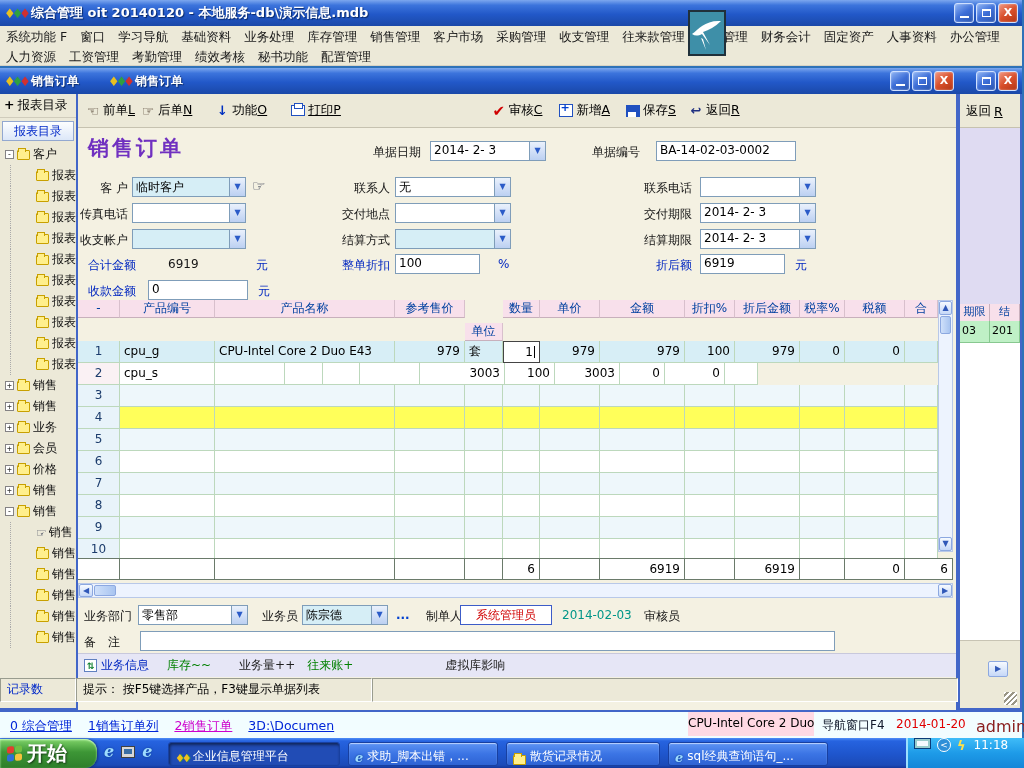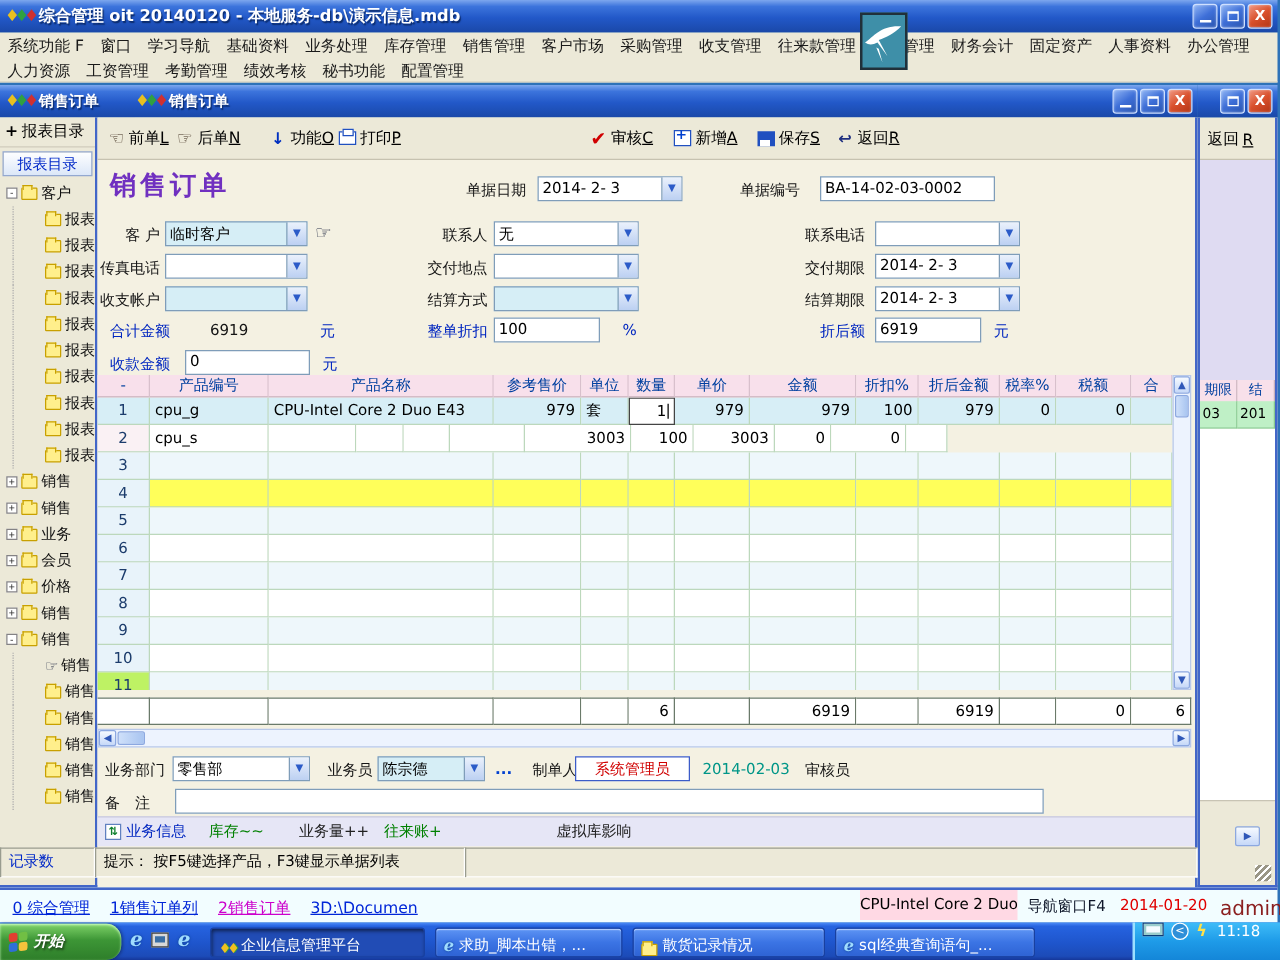--- a/index.html
+++ b/index.html
@@ -123,21 +123,21 @@
   #tabrow{left:0;top:710px;width:1022px;height:28px;background:#F2FDFF;border-top:2px solid #4266C8}
   .mtab{position:static;font-size:12.5px;text-decoration:underline;color:#0026D8;cursor:pointer;white-space:nowrap}
   .mtab.active{color:#CC00CC}
   #tabitems{display:flex;gap:16px;padding:6px 0 0 10px}
   #cpu-box{left:688px;top:712px;width:126px;height:24px;background:#FFD9E4;color:#000;text-align:center;line-height:23px;font-size:12px;overflow:hidden;white-space:nowrap}
   
   #taskbar{left:0;top:738px;width:1024px;height:30px;background:linear-gradient(180deg,#4E8DF8 0%,#2663E0 10%,#1E55CC 55%,#1C4BB8 90%,#15379A 100%)}
   #startbtn{left:0;top:739px;width:97px;height:29px;border-radius:0 12px 12px 0;cursor:pointer;
             background:linear-gradient(180deg,#7FD369,#3D9636 45%,#2E7E2A);display:flex;align-items:center;gap:5px;padding-left:7px;
             box-shadow:inset 0 1px 2px #cfffc0,1px 0 3px rgba(0,0,0,.4)}
-  #startbtn .slabel{color:#fff;font-weight:bold;font-style:italic;font-size:12px;text-shadow:1px 1px 2px rgba(0,0,0,.6)}
+  #startbtn .slabel{color:#fff;font-weight:bold;font-size:20px;text-shadow:1px 1px 2px rgba(0,0,0,.6)}
   .flag{width:15px;height:15px;display:grid;grid-template-columns:7px 7px;grid-template-rows:7px 7px;gap:1px;transform:skewY(-6deg)}
   .flag i{border-radius:2px}
   .flag .f1{background:#E33E30}.flag .f2{background:#71BF44}.flag .f3{background:#2E6FD6}.flag .f4{background:#F5C33C}
   #qlaunch{left:104px;top:742px;display:flex;gap:7px;align-items:center}
   .eico{font-family:"DejaVu Serif",serif;font-style:italic;font-weight:bold;color:#9FDCFF;font-size:16px;text-shadow:0 0 2px #0a3c8a;cursor:pointer}
   .deskico{width:14px;height:12px;background:#D8D8D8;border:1px solid #404040;position:relative;cursor:pointer}
   .deskico::after{content:"";position:absolute;left:2px;top:2px;right:2px;bottom:3px;background:#3A6EA5}
   #taskbtns{left:168px;top:742px;display:flex;gap:8px}
   .taskbtn{height:24px;border-radius:3px;border:1px solid #1840A0;display:flex;align-items:flex-end;gap:4px;
            background:linear-gradient(180deg,#5E94F4,#3B74E4 50%,#2E63D4);color:#fff;font-size:12px;
@@ -370,21 +370,21 @@
         <span>前单<u>L</u></span>
       </span>
       <span class="tbtn" style="margin-left: 6px;">
         <i class="ico ico-hand-right"></i>
         <span>后单<u>N</u></span>
       </span>
       <span class="tbtn" style="margin-left: 23px;">
         <i class="ico ico-arrow-down"></i>
         <span>功能<u>O</u></span>
       </span>
-      <span class="tbtn" style="margin-left: 4px;">
+      <span class="tbtn" style="margin-left: 24px; text-decoration: underline;">
         <i class="ico ico-printer"></i>
         <span>打印<u>P</u></span>
       </span>
       <span class="tbtn" style="margin-left: 151px;">
         <i class="ico ico-check"></i>
         <span>审核<u>C</u></span>
       </span>
       <span class="tbtn" style="margin-left: 17px;">
         <i class="ico ico-new-doc"></i>
         <span>新增<u>A</u></span>
@@ -471,21 +471,21 @@
   <span class="lb blue" style="left:88px;top:283px">收款金额</span>
   <div class="inp" style="left:148px;top:280px;width:100px">0</div>
   <span class="lb blue" style="left:258px;top:283px">元</span>
 
   <div class="abs" id="grid">
     <div id="ghead" class="trow">
         <span class="hcell" style="width: 42px;">-</span>
         <span class="hcell" style="width: 95px;">产品编号</span>
         <span class="hcell" style="width: 180px;">产品名称</span>
         <span class="hcell" style="width: 70px;">参考售价</span>
-        <span class="hcell" style="width: 38px;">单位</span>
+        <span class="hcell" style="width: 38px; margin-top: 23px;">单位</span>
         <span class="hcell" style="width: 37px;">数量</span>
         <span class="hcell" style="width: 60px;">单价</span>
         <span class="hcell" style="width: 85px;">金额</span>
         <span class="hcell" style="width: 50px;">折扣%</span>
         <span class="hcell" style="width: 65px;">折后金额</span>
         <span class="hcell" style="width: 45px;">税率%</span>
         <span class="hcell" style="width: 60px;">税额</span>
         <span class="hcell" style="width: 33px;">合</span>
       </div>
     <div id="rowswrap">

